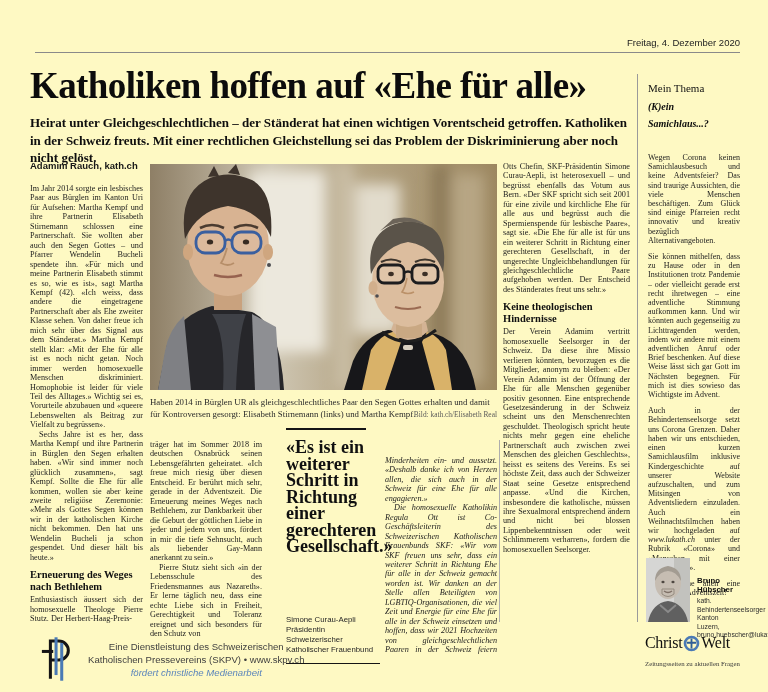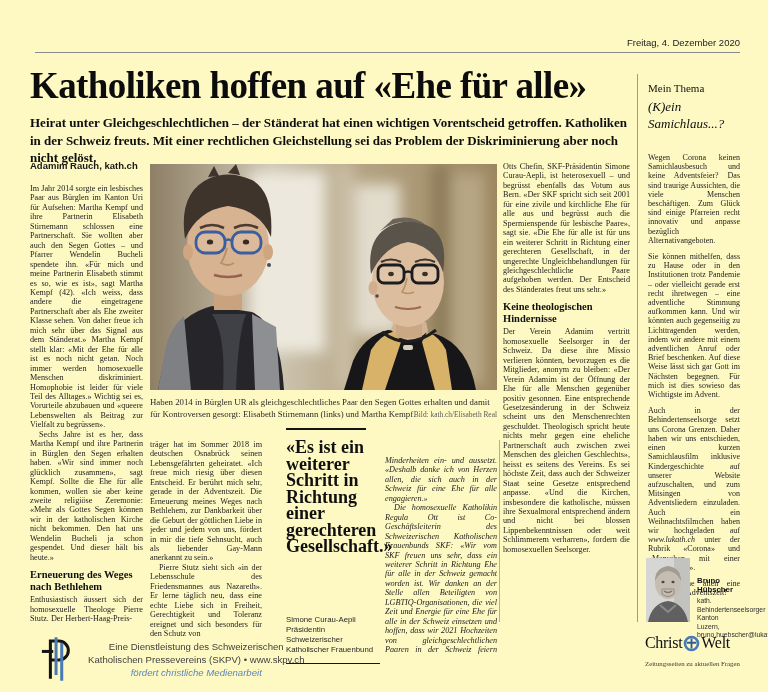--- a/index.html
+++ b/index.html
@@ -38,22 +38,22 @@
   .pq-rule-top{border-top:2px solid #151515;width:80px;margin-bottom:9px;}
   .pq-text{font-size:18px;line-height:16.5px;font-weight:bold;color:#101010;}
   .pq-attrib{margin-top:60px;font-family:"Liberation Sans",sans-serif;font-size:7.8px;
         line-height:10.2px;color:#272727;}
   .pq-rule-bottom{border-top:1.6px solid #151515;width:94px;margin-top:8px;}
   
   .col-divider{position:absolute;left:499px;top:440px;height:182px;border-left:1px solid #adadad;}
   .sidebar-divider{position:absolute;left:637px;top:74px;height:548px;border-left:1px solid #9a9a9a;}
   
   .kicker{position:absolute;left:648px;top:82px;font-size:11px;color:#101010;}
-  .side-title{position:absolute;left:648px;top:98px;width:92px;font-size:13px;line-height:17px;
-        font-weight:normal;font-style:italic;color:#0c0c0c;}
+  .side-title{position:absolute;left:648px;top:98px;width:92px;font-size:10px;line-height:17px;
+        font-weight:bold;font-style:italic;color:#0c0c0c;}
   .side-body{position:absolute;left:648px;top:153px;width:92px;font-size:8px;line-height:9.2px;
         text-align:justify;color:#1d1d1d;}
   .side-body p{margin:0 0 7px;}
   .inline-link{font-style:italic;}
   .author-portrait{position:absolute;left:646px;top:558px;width:44px;height:64px;}
   .author-portrait svg{display:block;width:100%;height:100%;}
   .author-text{position:absolute;left:697px;top:576px;width:46px;
         font-family:"Liberation Sans",sans-serif;}
   .author-name{font-size:7.8px;font-weight:bold;color:#111;margin-bottom:3px;}
   .author-bio{font-size:6.8px;line-height:8.6px;color:#2e2e2e;}
@@ -191,21 +191,21 @@
 
   <div class="col-divider"></div>
   <div class="sidebar-divider"></div>
 
   <div class="kicker">Mein Thema</div>
   <div class="side-title">
     <div>(K)ein</div>
     <div>Samichlaus...?</div>
   </div>
   <div class="side-body">
-    <p>Wegen Corona keinen Samichlausbesuch und keine Adventsfeier? Das sind traurige Aussichten, die viele Menschen beschäftigen. Zum Glück sind einige Pfarreien recht innovativ und anpasse bezüglich Alternativangeboten.</p>
+    <p>Wegen Corona keinen Samichlausbesuch und keine Adventsfeier? Das sind traurige Aussichten, die viele Menschen beschäftigen. Zum Glück sind einige Pfarreien recht innovativ und kreativ bezüglich Alternativangeboten.</p>
     <p>Sie können mithelfen, dass zu Hause oder in den Institutionen trotz Pandemie – oder vielleicht gerade erst recht ihretwegen – eine adventliche Stimmung aufkommen kann. Und wir könnten auch gegenseitig zu Lichttragenden werden, indem wir andere mit einem adventlichen Anruf oder Brief beschenken. Auf diese Weise lässt sich gar Gott im Nächsten begegnen. Für mich ist dies sowieso das Wichtigste im Advent.</p>
     <p><span>Auch in der Behindertenseelsorge setzt uns Corona Grenzen. Daher haben wir uns entschieden, einen kurzen Samichlausfilm inklusive Kindergeschichte auf unserer Website aufzuschalten, und zum Mitsingen von Adventsliedern einzuladen. Auch ein Weihnachtsfilmchen haben wir hochgeladen auf </span><span class="inline-link">www.lukath.ch</span><span> unter der Rubrik «Corona» und «Menschen mit einer Behinderung».</span></p>
     <p>Ich wünsche allen eine besinnliche Adventszeit!</p>
   </div>
 
   <div class="author-portrait">
     <svg viewBox="0 0 44 64">
       <rect width="44" height="64" fill="#d6d6d4"></rect>
       <rect x="28" y="0" width="16" height="64" fill="#c2c2be"></rect>
       <path d="M2 64 Q6 45 22 43 Q38 45 42 64 Z" fill="#606060"></path>

